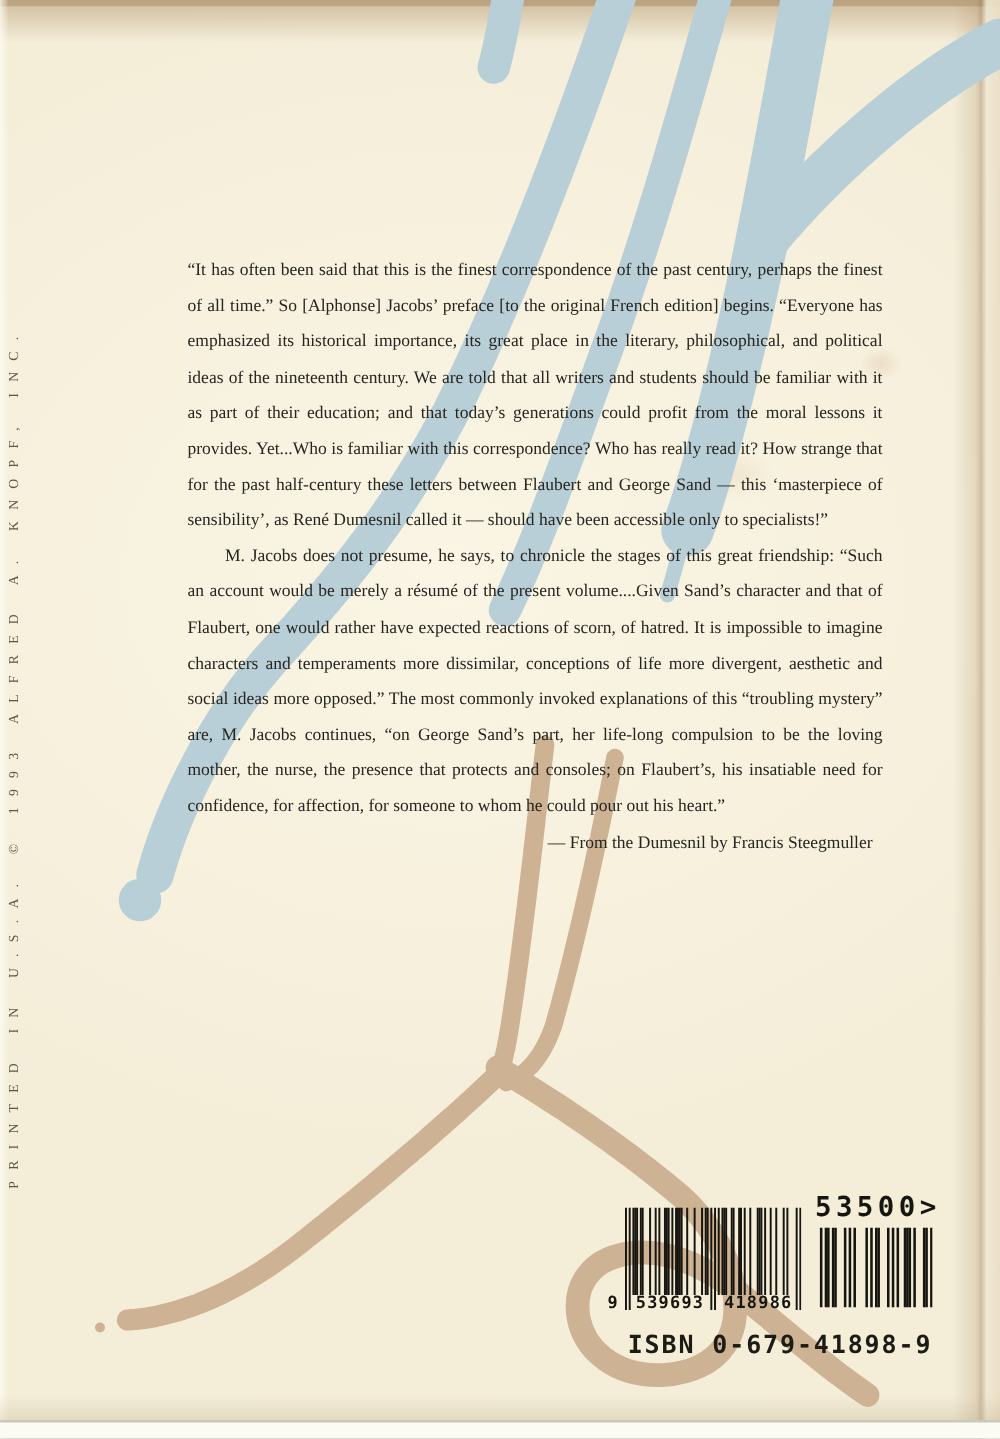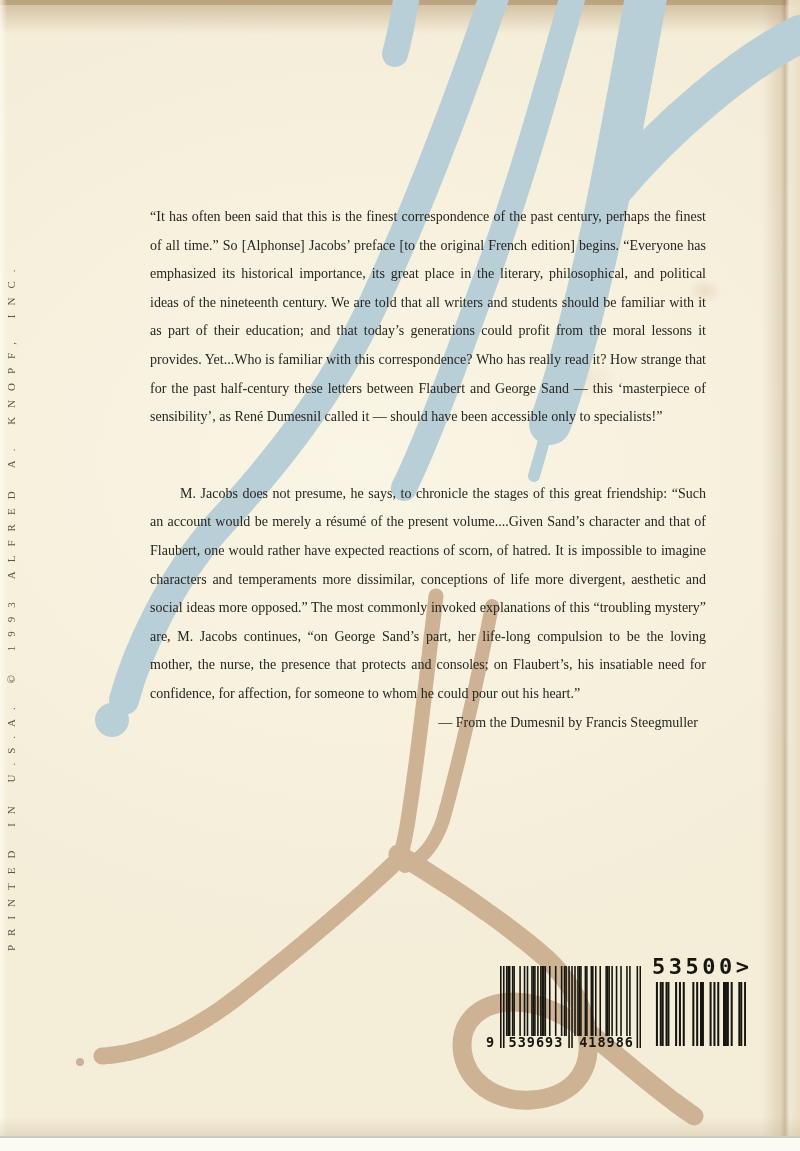--- a/index.html
+++ b/index.html
@@ -33,21 +33,21 @@
 
   
   .blurb{
     position:absolute;z-index:2;
     left:150px;top:203px;width:556px;
     font-size:14px;line-height:28.6px;
     color:#26251f;
     text-align:justify;
   }
   .blurb p{margin:0;}
-  .blurb p.indent{text-indent:30px;margin-top:48px;}
+  .blurb p.indent{text-indent:30px;}
   .attribution{
     margin-top:22px;
     text-align:right;
     padding-right:8px;
     text-indent:0;
   }
 
   
   .spine-print{
     position:absolute;z-index:2;
@@ -195,15 +195,16 @@
         <rect x="37" y="0" width="1.06" height="64" fill="#16150f"></rect>
         <rect x="38" y="0" width="1.06" height="64" fill="#16150f"></rect>
         <rect x="40" y="0" width="1.06" height="64" fill="#16150f"></rect>
         <rect x="44" y="0" width="1.06" height="64" fill="#16150f"></rect>
         <rect x="45" y="0" width="1.06" height="64" fill="#16150f"></rect>
         <rect x="47" y="0" width="1.06" height="64" fill="#16150f"></rect>
       </svg>
     <div class="ean-digits ean-d0">9</div>
     <div class="ean-digits ean-d1">539693</div>
     <div class="ean-digits ean-d2">418986</div>
+    <div class="isbn-line">ISBN 0-679-41898-9</div>
   </div>
 
 </div>
 
 </body></html>

